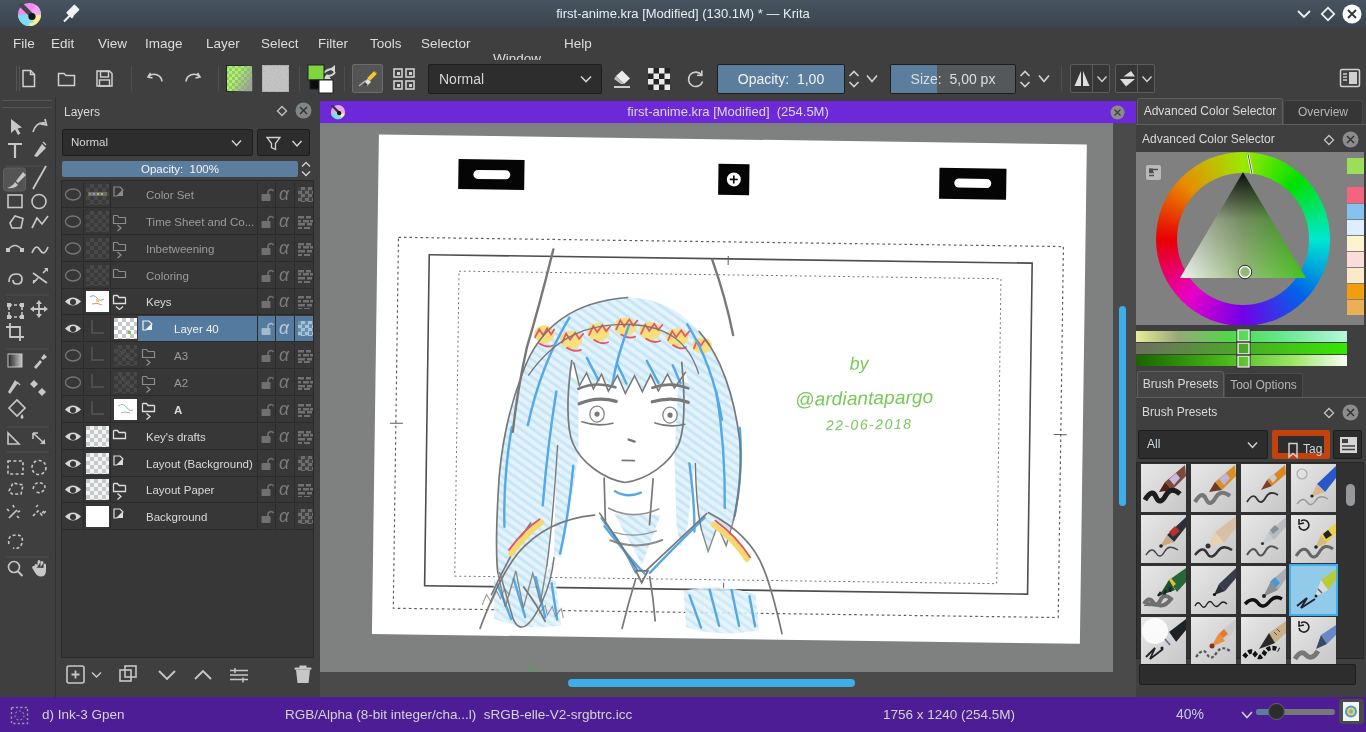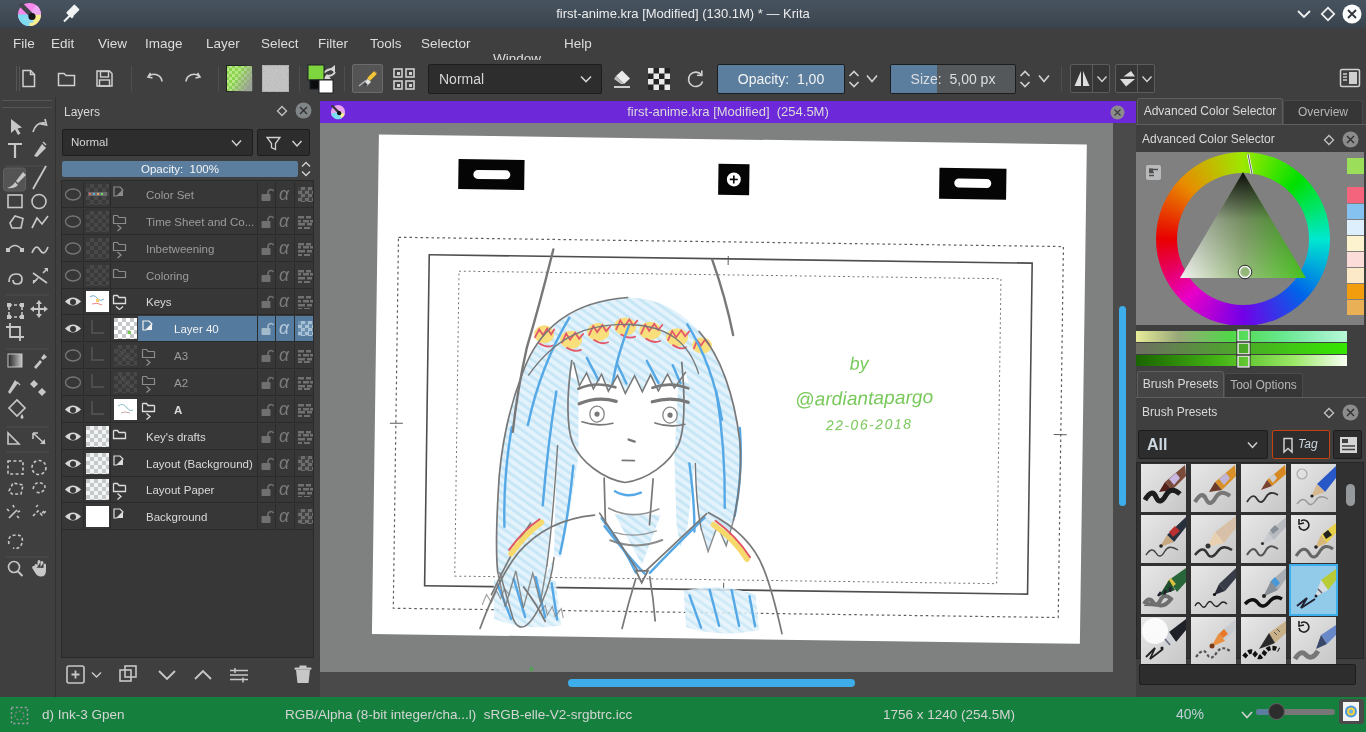--- a/index.html
+++ b/index.html
@@ -944,26 +944,26 @@
     <div class="abs" style="left:6px;top:306px;height:18px;line-height:18px;color:#d9d9d9;font-size:12px;">Brush Presets</div>
     <svg class="abs" style="left:186px;top:309px" width="14" height="14" viewBox="0 0 14 14">
       <rect x="3.8" y="3.8" width="6.4" height="6.4" transform="rotate(45 7 7)" fill="none" stroke="#c2c2c2" stroke-width="1.3"></rect>
     </svg>
     <svg class="abs" style="left:206px;top:307px" width="17" height="17" viewBox="0 0 17 17">
       <circle cx="8.5" cy="8.5" r="8" fill="#8c8c8c"></circle>
       <path d="M5 5 L12 12 M12 5 L5 12" stroke="#303030" stroke-width="1.4"></path>
     </svg>
 
     <div class="abs" style="left:2px;top:333px;width:130px;height:29px;background:#2d2d2d;border:1px solid #1d1d1d;border-radius:2px;">
-      <div style="position:absolute;left:8px;top:0;height:27px;line-height:27px;color:#ccd8e2;font-size:16px;font-weight:bold;">All</div>
+      <div style="position:absolute;left:8px;top:0;height:27px;line-height:27px;color:#ccd8e2;font-size:12px;">All</div>
       <svg style="position:absolute;right:8px;top:10px" width="13" height="9" viewBox="0 0 13 9">
         <path d="M2 1.5 L6.5 6.5 L11 1.5" stroke="#d0d0d0" stroke-width="1.5" fill="none"></path>
         </svg>
     </div>
-    <div class="abs" style="left:136px;top:333px;width:58px;height:29px;background:#2d2d2d;border:1px solid #c2410c;border-radius:2px;font-style:italic;">
+    <div class="abs" style="left:136px;top:333px;width:58px;height:29px;background:#2d2d2d;border:6px solid #c2410c;border-radius:2px;">
       <svg style="position:absolute;left:9px;top:6px" width="12" height="17" viewBox="0 0 12 17">
         <path d="M2 1.5 H10 V15 L6 11.5 L2 15 Z" fill="none" stroke="#d0d0d0" stroke-width="1.5"></path>
         </svg>
       <div style="position:absolute;left:25px;top:0;height:27px;line-height:27px;color:#ccd8e2;font-size:12px;">Tag</div>
     </div>
     <div class="abs" style="left:197px;top:333px;width:29px;height:29px;background:#2d2d2d;border:1px solid #1d1d1d;border-radius:2px;">
       <svg style="position:absolute;left:5px;top:5px" width="19" height="18" viewBox="0 0 19 18">
         <rect x="1" y="1" width="17" height="16" fill="#d5d5d5"></rect>
         <rect x="3" y="3" width="6" height="4" fill="#3f3f3f"></rect>
         <path d="M3 10 H16 M3 13.5 H16" stroke="#3f3f3f" stroke-width="1.6"></path>
@@ -1108,21 +1108,21 @@
           </svg></div>
 
       <div class="abs" style="left:209px;top:21px;width:9px;height:22px;background:#96999c;border-radius:4.5px;"></div>
     </div>
 
     <div class="abs" style="left:3px;top:567px;width:217px;height:21px;background:#2d2d2d;border:1px solid #1d1d1d;border-radius:2px;">
       <div style="position:absolute;left:8px;top:0;height:19px;line-height:19px;color:#808487;font-size:12px;margin-top:44px;">Search</div>
     </div>
   </div>
 
-  <div class="abs" id="statusbar" style="left:0;top:697px;width:1366px;height:35px;background:#15803d;">
+  <div class="abs" id="statusbar" style="left:0;top:697px;width:1366px;height:35px;background:#4c1d95;">
     <svg class="abs" style="left:10px;top:9px" width="19" height="19" viewBox="0 0 19 19">
       <rect x="1.5" y="1.5" width="16" height="16" fill="none" stroke="#9a9da0" stroke-width="1.4" stroke-dasharray="2.2 2.2"></rect>
       <circle cx="9.5" cy="9.5" r="4.5" fill="none" stroke="#85888b" stroke-width="1.2" stroke-dasharray="2 2"></circle>
     </svg>
     <div class="abs" style="left:42px;top:0;height:35px;line-height:35px;color:#d4d4d4;font-size:13.5px;">d) Ink-3 Gpen</div>
     <div class="abs" style="left:285px;top:0;height:35px;line-height:35px;color:#d4d4d4;font-size:13.5px;">RGB/Alpha (8-bit integer/cha...l)&nbsp; sRGB-elle-V2-srgbtrc.icc</div>
     <div class="abs" style="left:883px;top:0;height:35px;line-height:35px;color:#d4d4d4;font-size:13.5px;">1756 x 1240 (254.5M)</div>
     <div class="abs" style="left:1176px;top:0;width:60px;height:35px;line-height:35px;text-align:left;color:#c3cfda;font-size:14px;">40%</div>
     <svg class="abs" style="left:1240px;top:13px" width="14" height="10" viewBox="0 0 14 10">
       <path d="M2 2 L7 7.5 L12 2" stroke="#d0d0d0" stroke-width="1.6" fill="none"></path>

